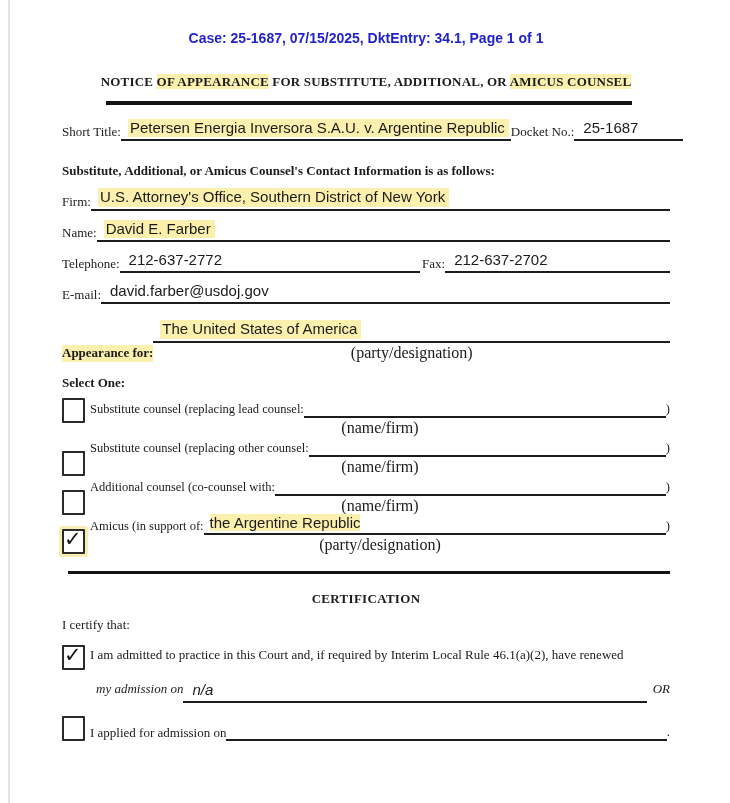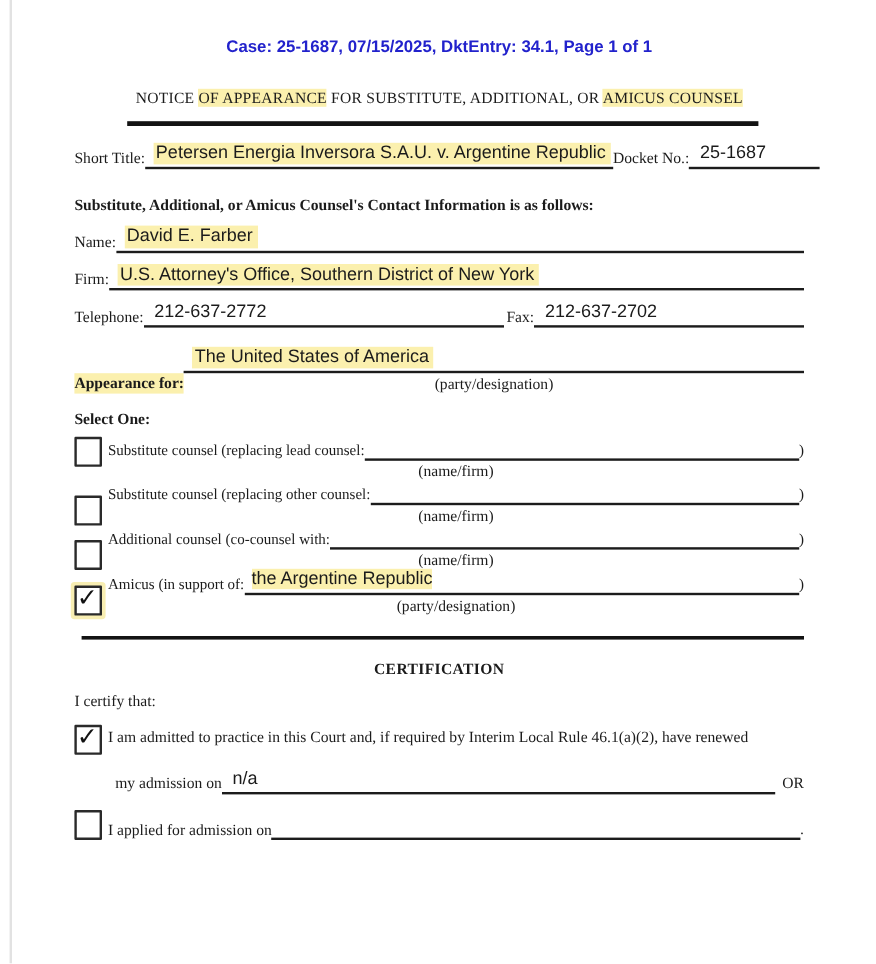--- a/index.html
+++ b/index.html
@@ -10,21 +10,21 @@
   }
   .page-edge{position:absolute;left:8px;top:0;bottom:0;width:2px;background:#e2e2e2;}
   .content{padding:30px 60px 0 62px;border-radius:26px;}
 
   .case-line{
     text-align:center;color:#2222cc;
     font-family:"Liberation Sans", sans-serif;
     font-size:14px;font-weight:600;margin-bottom:16px;
   }
   .form-title{
-    text-align:center;font-weight:normal;font-size:13px;letter-spacing:.2px;
+    text-align:center;font-weight:bold;font-size:13px;letter-spacing:.2px;
     white-space:nowrap;
     margin-top:28px;
   }
   .hl{background:#fbf0ae;}
   .title-bar{height:4px;background:#131313;margin:11px 38px 0 44px;}
 
   .row{display:flex;align-items:flex-end;margin-top:9px;}
   .lbl{font-size:13px;white-space:nowrap;padding-bottom:1px;}
   .bold{font-weight:bold;}
   .fill{
@@ -37,21 +37,21 @@
   .mt14{margin-top:14px;}
   .mt16{margin-top:16px;}
   .section-heading{font-weight:bold;font-size:13px;margin-top:22px;}
 
   .docket-fill{flex:0 0 100px;}
   .tel-fill{flex:1.35;}
   .fax-fill{flex:1;}
   .fax-lbl{margin-left:2px;}
 
   .fillwrap{flex:1;}
-  .hint{text-align:center;font-size:13px;margin-top:1px;color:#1b1b1b;}
+  .hint{text-align:center;font-size:16px;margin-top:1px;color:#1b1b1b;}
 
   .select-heading{font-weight:bold;font-size:13px;margin-top:13px;}
 
   .opt{display:flex;margin-top:7px;}
   .opt + .opt{margin-top:0;align-items:flex-end;}
   .cb{
     width:19px;height:21px;border:2px solid #2a2a2a;border-radius:1px;
     margin-right:5px;flex:none;position:relative;background:#fff;
   }
   .cb .check{
@@ -68,21 +68,21 @@
     padding:0 2px 2px 6px;white-space:nowrap;
   }
   .opt-close{font-size:12.5px;padding-bottom:1px;}
 
   .divider{height:3px;background:#131313;margin:17px 0 0 6px;}
   .cert-heading{text-align:center;font-weight:bold;font-size:13px;margin-top:17px;letter-spacing:.3px;}
   .cert-intro{font-size:13px;margin-top:10px;}
 
   .cert-check-row{display:flex;align-items:flex-start;margin-top:12px;}
   .cert-text{font-size:13px;padding-top:2px;}
-  .admission-row{display:flex;align-items:flex-end;margin-top:11px;margin-left:34px;}
+  .admission-row{display:flex;align-items:flex-start;margin-top:11px;margin-left:34px;font-style:italic;}
   .or-lbl{font-size:13px;margin-left:6px;padding-bottom:1px;}
   .applied-row{display:flex;align-items:flex-end;margin-top:13px;}
   .period{font-size:13px;padding-bottom:1px;}
 </style>
 </head>
 <body>
 
 <div class="page-edge"></div>
 
 <div class="content">
@@ -96,37 +96,41 @@
   <div class="row mt14">
     <span class="lbl">Short Title:</span>
     <div class="fill"><span class="val hl">Petersen Energia Inversora S.A.U. v. Argentine Republic</span></div>
     <span class="lbl">Docket No.:</span>
     <div class="fill docket-fill"><span class="val">25-1687</span></div>
   </div>
 
   <div class="section-heading">Substitute, Additional, or Amicus Counsel's Contact Information is as follows:</div>
 
   <div class="row">
+    <span class="lbl">Firm:</span>
+    <div class="fill"><span class="val hl">U.S. Attorney's Office, Southern District of New York</span></div>
+  </div>
+
+  <div class="row">
     <span class="lbl">Name:</span>
     <div class="fill"><span class="val hl">David E. Farber</span></div>
-  </div>
-
-  <div class="row">
-    <span class="lbl">Firm:</span>
-    <div class="fill"><span class="val hl">U.S. Attorney's Office, Southern District of New York</span></div>
   </div>
 
 
   <div class="row">
     <span class="lbl">Telephone:</span>
     <div class="fill tel-fill"><span class="val">212-637-2772</span></div>
     <span class="lbl fax-lbl">Fax:</span>
     <div class="fill fax-fill"><span class="val">212-637-2702</span></div>
   </div>
 
+  <div class="row">
+    <span class="lbl">E-mail:</span>
+    <div class="fill"><span class="val">david.farber@usdoj.gov</span></div>
+  </div>
 
   <div class="row mt16">
     <span class="lbl bold hl">Appearance for:</span>
     <div class="fillwrap">
       <div class="fill"><span class="val hl">The United States of America</span></div>
       <div class="hint">(party/designation)</div>
     </div>
   </div>
 
   <div class="select-heading">Select One:</div>

